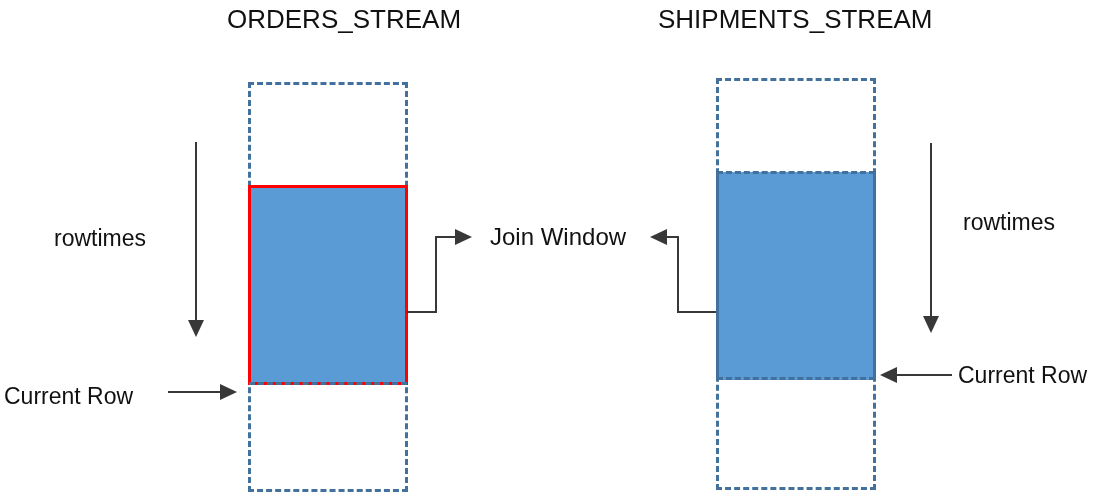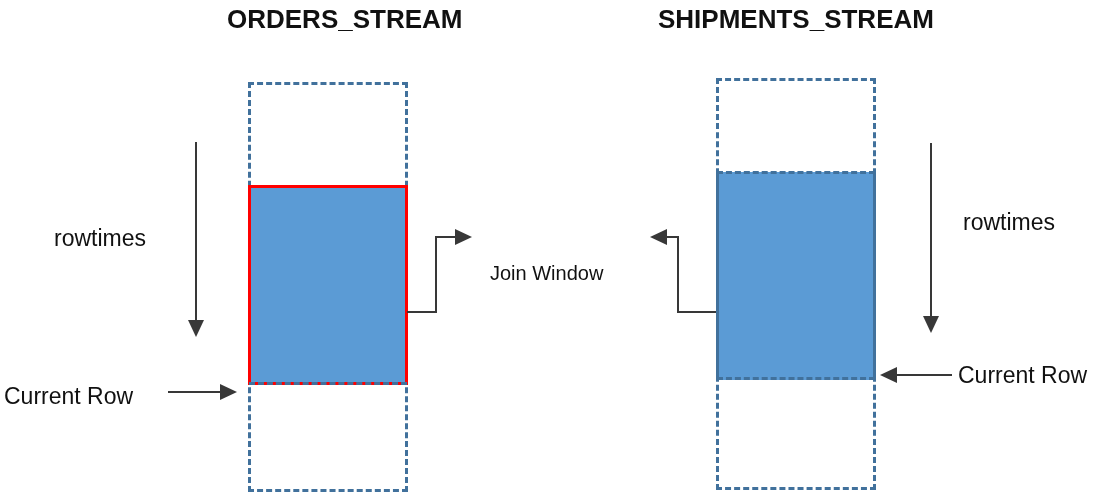--- a/index.html
+++ b/index.html
@@ -6,21 +6,21 @@
   .canvas{
     position:relative;
     width:1113px;height:502px;
     background:#ffffff;
     font-family:"Liberation Sans", sans-serif;
     color:var(--text,#111111);
     overflow:hidden;
   }
   .abs{position:absolute;box-sizing:border-box;}
   .stream-title{
-    font-weight:700;
+    font-weight:400;
     font-size:26px;
     letter-spacing:0px;
     text-align:left;
     white-space:nowrap;
   }
   .dashed-box{
     border:3px dashed var(--stream-outline,#41719C);
     background:#ffffff;
     z-index:1;
   }
@@ -96,21 +96,21 @@
   <div class="abs arrow-down" style="left:923px;top:316px;"></div>
 
   <div class="abs label" style="left:4px;top:382px;">Current Row</div>
   <div class="abs hline" style="left:168px;top:391px;width:54px;"></div>
   <div class="abs arrow-right" style="left:220px;top:384px;"></div>
 
   <div class="abs label" style="left:958px;top:361px;">Current Row</div>
   <div class="abs arrow-left" style="left:880px;top:367px;"></div>
   <div class="abs hline" style="left:896px;top:374px;width:56px;"></div>
 
-  <div class="abs label" style="left:490px;top:223px;font-size:20px;margin-top:36px;">Join Window</div>
+  <div class="abs label" style="left:490px;top:223px;font-size:24px;">Join Window</div>
 
   <div class="abs hline" style="left:407px;top:311px;width:30px;"></div>
   <div class="abs vline" style="left:435px;top:236px;height:77px;"></div>
   <div class="abs hline" style="left:437px;top:236px;width:19px;"></div>
   <div class="abs arrow-right" style="left:455px;top:229px;"></div>
 
   <div class="abs arrow-left" style="left:650px;top:229px;"></div>
   <div class="abs hline" style="left:666px;top:236px;width:13px;"></div>
   <div class="abs vline" style="left:677px;top:236px;height:77px;"></div>
   <div class="abs hline" style="left:677px;top:311px;width:39px;"></div>

